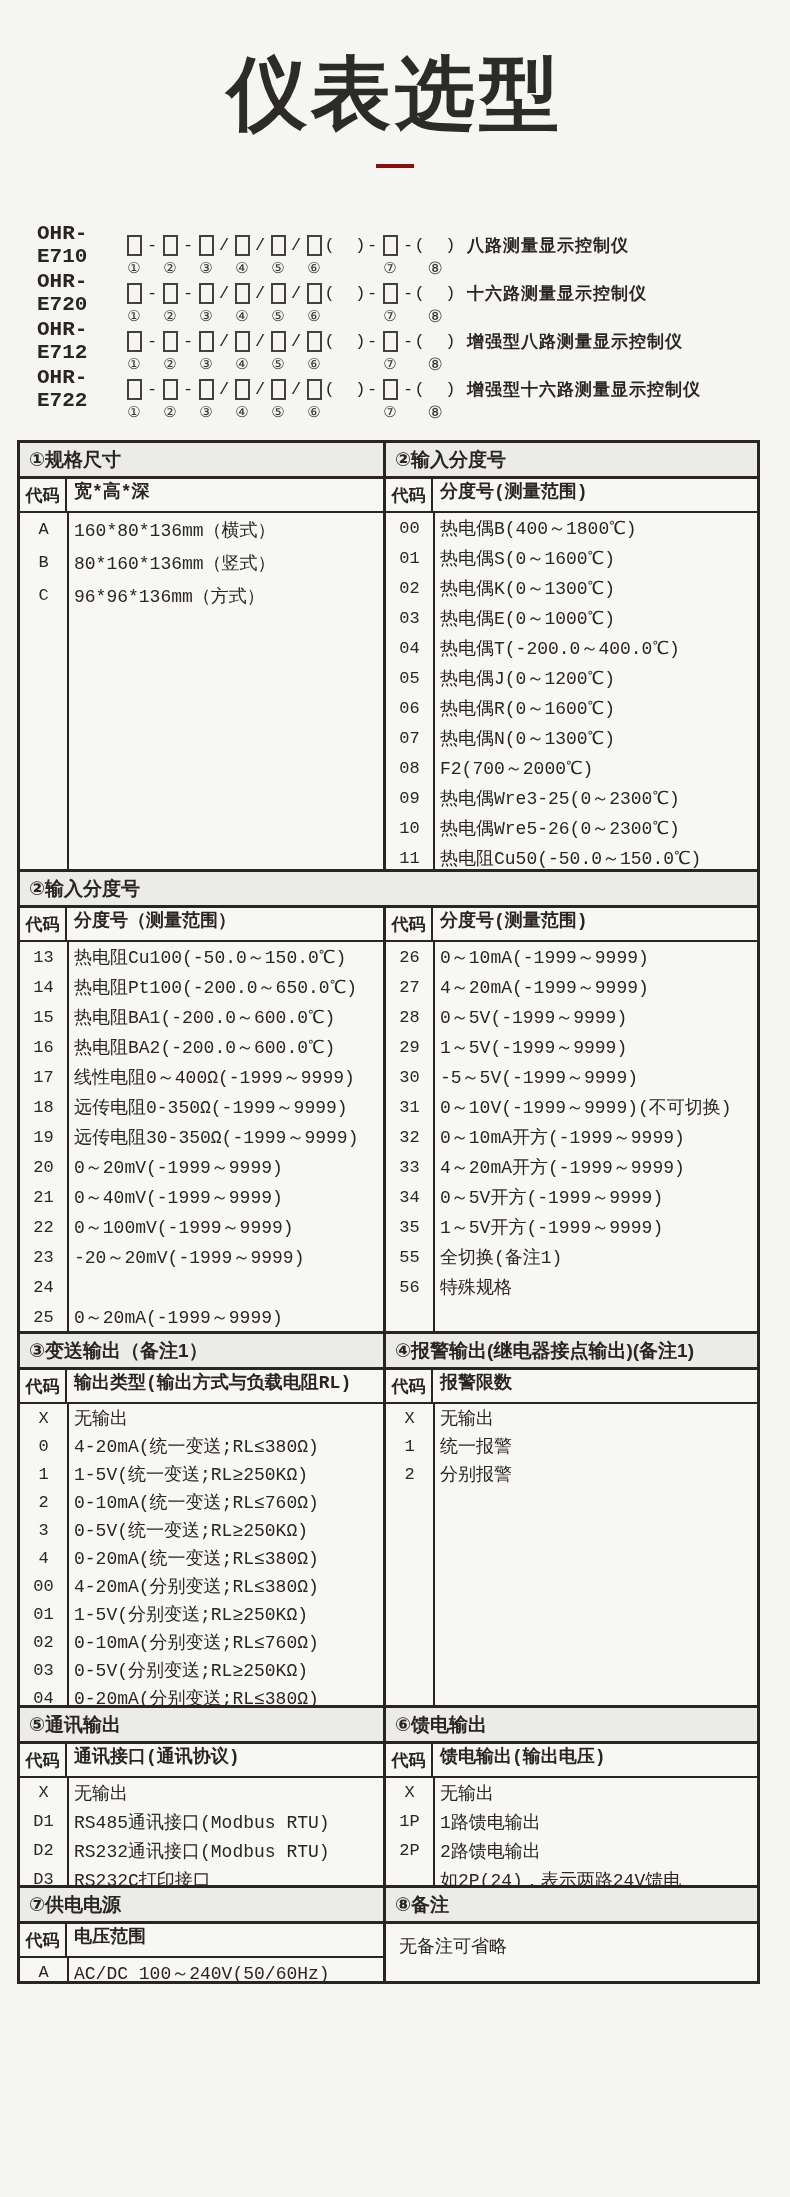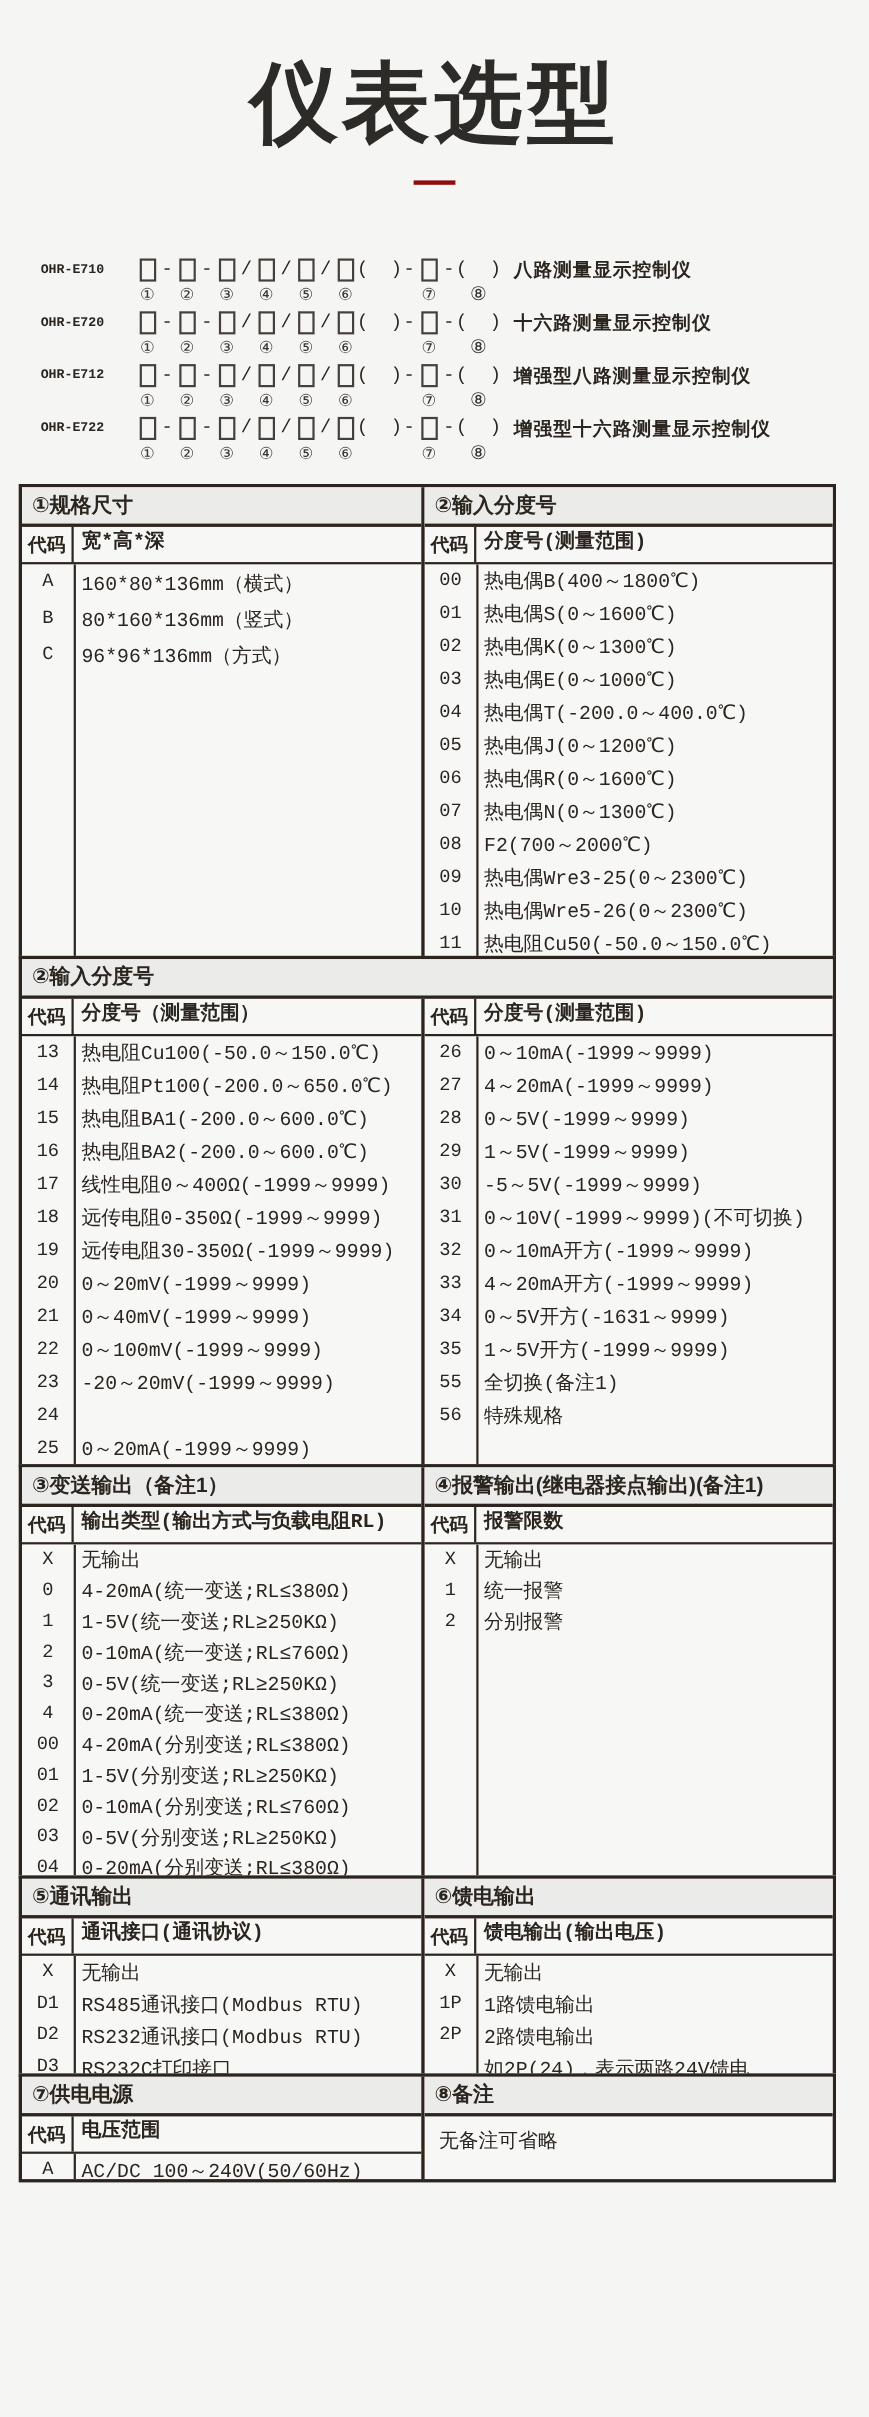--- a/index.html
+++ b/index.html
@@ -15,21 +15,21 @@
     font-family:"Liberation Sans","DejaVu Sans",sans-serif;
     font-size:80px; font-weight:800; letter-spacing:4px; color:#2d2b28; line-height:1.1;
   }
   .title-dash{ width:38px; height:4px; margin:26px auto 0 auto; }
   
   .models{ margin:64px 0 0 37px; }
   .model{ margin-bottom:2px; }
   .model.gap{ }
   .mrow{ display:flex; align-items:center; height:26px; }
   .drow{ height:20px; margin-bottom:2px; font-size:15px; color:#3a3530; }
-  .mcode{ width:86px; flex:none; font-size:12px; font-weight:600; letter-spacing:0px; }
+  .mcode{ width:86px; flex:none; font-size:21px; font-weight:600; letter-spacing:0px; }
   .slot{ display:inline-flex; justify-content:center; align-items:center; flex:none; }
   .slot.box{ width:22px; }
   .slot.sep{ width:14px; font-size:17px; }
   .slot.paren{ width:40px; font-size:17px; white-space:pre; }
   .fbox{ width:15px; height:21px; border:2px solid #46403a; background:transparent; }
   .mdesc{
     margin-left:12px; white-space:nowrap;
     font-family:Liberation Mono, monospace;
     font-size:17px; font-weight:bold; letter-spacing:1px;
   }
@@ -470,21 +470,21 @@
               <div class="trow">
                 <span class="ccell">32</span>
                 <span class="dcell">0～10mA开方(-1999～9999)</span>
               </div>
               <div class="trow">
                 <span class="ccell">33</span>
                 <span class="dcell">4～20mA开方(-1999～9999)</span>
               </div>
               <div class="trow">
                 <span class="ccell">34</span>
-                <span class="dcell">0～5V开方(-1631～9999)</span>
+                <span class="dcell">0～5V开方(-1999～9999)</span>
               </div>
               <div class="trow">
                 <span class="ccell">35</span>
                 <span class="dcell">1～5V开方(-1999～9999)</span>
               </div>
               <div class="trow">
                 <span class="ccell">55</span>
                 <span class="dcell">全切换(备注1)</span>
               </div>
               <div class="trow">

